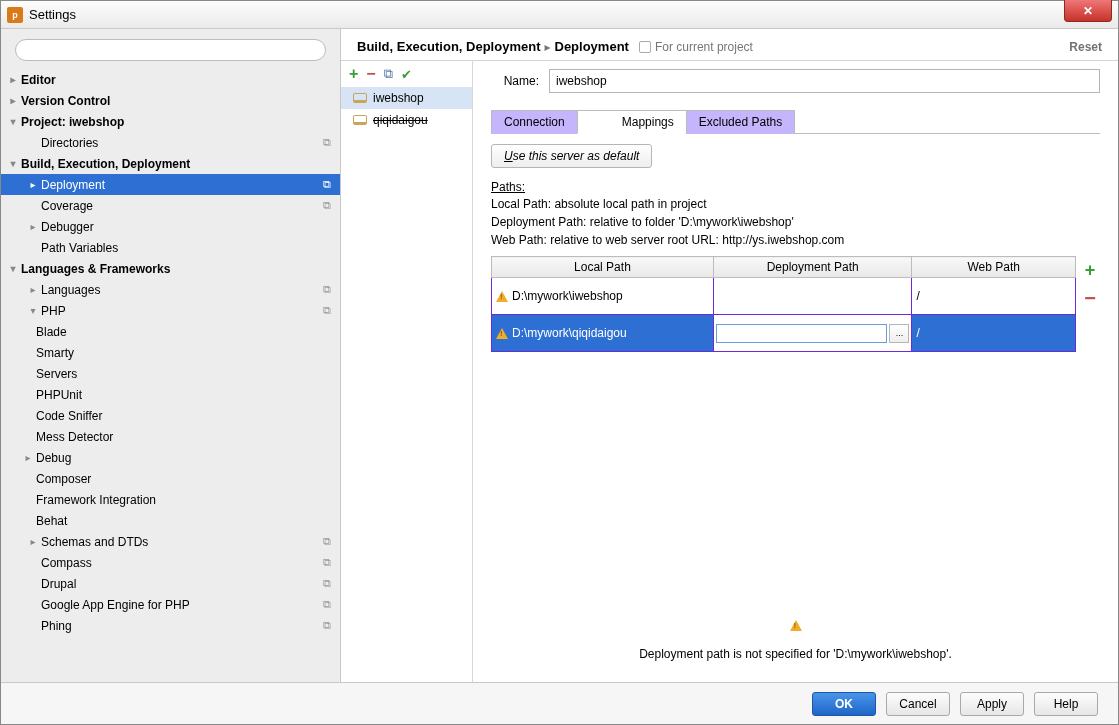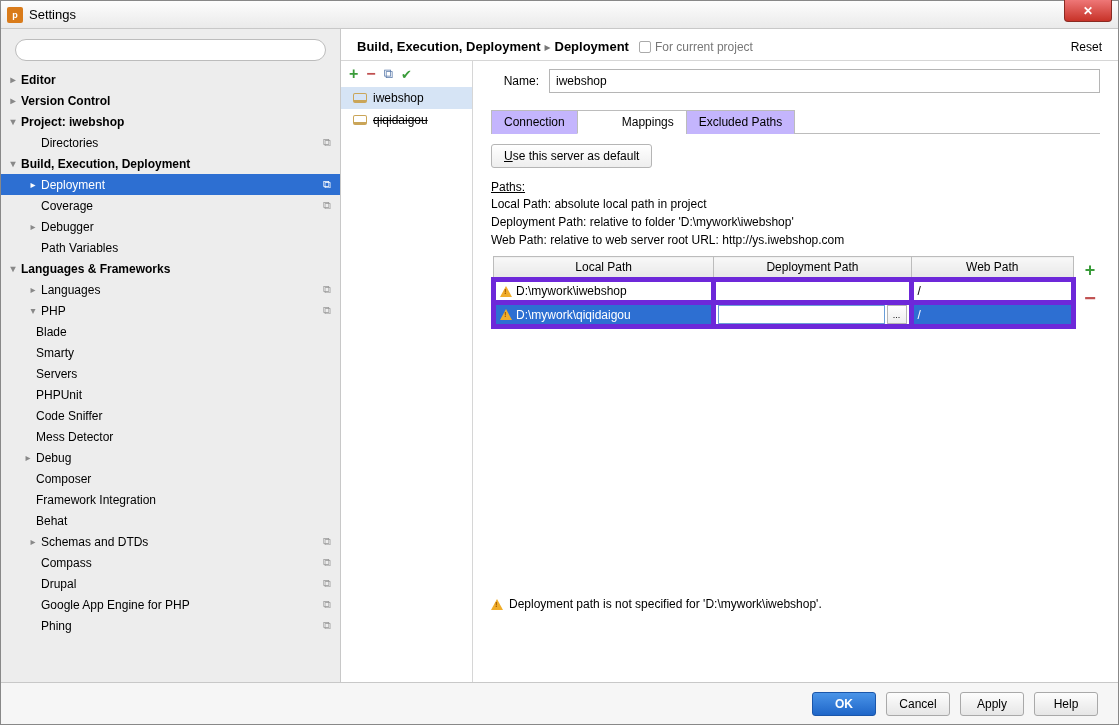--- a/index.html
+++ b/index.html
@@ -26,60 +26,60 @@
 .tree-item.lvl2 { padding-left: 21px; justify-content: space-between; }
 .tree-item.selected { background: #2d6fd2; color: #fff; }
 .tree-item.selected .chev, .tree-item.selected .badge { color: #fff; }
 .main { flex: 1; display: flex; flex-direction: column; background: #fff; }
 .main-header { display: flex; align-items: center; padding: 10px 16px 2px; }
 .crumb { font-weight: bold; font-size: 13px; }
 .crumb-sep { margin: 0 4px; color: #777; }
 .crumb-sub { font-weight: bold; font-size: 13px; }
 .for-proj { margin-left: 10px; color: #777; display: flex; align-items: center; gap: 4px; }
 .for-proj-icon { width: 12px; height: 12px; border: 1px solid #aaa; border-radius: 2px; display: inline-block; }
-.reset-link { margin-left: auto; color: #000000; font-weight: normal; cursor: default; }
+.reset-link { margin-left: auto; color: #737373; font-weight: bold; cursor: default; }
 .main-body { flex: 1; display: flex; border-top: 1px solid #d6d6d6; margin-top: 4px; }
 .server-panel { width: 132px; border-right: 1px solid #d6d6d6; display: flex; flex-direction: column; }
 .server-tools { height: 26px; display: flex; align-items: center; gap: 8px; padding-left: 8px; }
 .tool-add { color: #3a9c3a; font-weight: bold; font-size: 16px; }
 .tool-remove { color: #c05050; font-weight: bold; font-size: 16px; }
 .tool-copy { color: #5a7aaa; font-size: 13px; }
 .tool-chk { color: #3a9c3a; font-size: 13px; }
 .server-list { flex: 1; }
 .srv-item { display: flex; align-items: center; height: 22px; padding-left: 12px; gap: 6px; }
 .srv-item.selected { background: #d6e4f5; }
 .srv-icon { width: 14px; height: 10px; border: 1px solid #caa558; border-bottom: 3px solid #caa558; border-radius: 2px; display: inline-block; }
 .detail-panel { flex: 1; padding: 8px 18px 0 18px; display: flex; flex-direction: column; }
 .name-row { display: flex; align-items: center; gap: 10px; margin-bottom: 16px; }
 .name-row .lbl { width: 48px; text-align: right; }
 .name-input { flex: 1; height: 24px; border: 1px solid #b5b5b5; padding: 0 6px; }
 .tabs { display: flex; border-bottom: 1px solid #bcbcbc; }
 .tab { padding: 4px 12px; border: 1px solid #bcbcbc; border-bottom: none; background: #c4b5fd; margin-right: -1px; position: relative; top: 1px; }
 .tab.active { background: #fff; border-bottom: 1px solid #fff; padding-left: 44px; }
 .tab-content { padding-top: 10px; }
-.default-btn { height: 24px; padding: 0 12px; border: 1px solid #b5b5b5; background: linear-gradient(#fff,#eee); border-radius: 3px; }
+.default-btn { height: 24px; padding: 0 12px; border: 1px solid #b5b5b5; background: linear-gradient(#fff,#eee); border-radius: 3px; font-style: italic; }
 .default-btn .u { text-decoration: underline; }
 .paths-lbl { margin-top: 12px; text-decoration: underline; display: inline-block; }
 .path-desc { margin-top: 2px; line-height: 16px; }
 .mapping-wrap { display: flex; margin-top: 8px; align-items: flex-start; }
 .mapping-table { flex: 1; border: 1px solid #bcbcbc; border-collapse: collapse; }
 .mapping-table th { background: linear-gradient(#f8f8f8,#e8e8e8); border: 1px solid #bcbcbc; font-weight: normal; padding: 3px 6px; }
-.mapping-table td { border: 5px solid #6d28d9; padding: 0; height: 23px; }
+.mapping-table td { border: 1px solid #6d28d9; padding: 0; height: 37px; }
 .cell-inner { display: flex; align-items: center; height: 100%; padding: 0 4px; gap: 4px; }
 .warn-triangle { width: 0; height: 0; border-left: 6px solid transparent; border-right: 6px solid transparent; border-bottom: 11px solid #f0ad2a; position: relative; }
 .warn-triangle::after { content: "!"; position: absolute; left: -2px; top: 1px; font-size: 8px; color: #a05a00; font-weight: bold; }
 tr.sel-row td { background: #2d6fd2; color: #fff; }
 tr.sel-row td.editing { background: #fff; color: #000; padding: 0; }
 .edit-cell { display: flex; align-items: center; height: 100%; padding: 0 2px; }
 .edit-input { flex: 1; height: 19px; border: 1px solid #6a9ed8; }
 .dots-btn { width: 20px; height: 19px; border: 1px solid #b5b5b5; background: linear-gradient(#fff,#eee); margin-left: 2px; font-size: 9px; }
 .mapping-side { width: 20px; margin-left: 4px; display: flex; flex-direction: column; align-items: center; gap: 6px; padding-top: 4px; }
 .side-add { color: #3a9c3a; font-size: 18px; font-weight: bold; }
 .side-remove { color: #c05050; font-size: 20px; font-weight: bold; }
-.warn-bar { margin-top: auto; padding: 6px 0 8px; display: flex; align-items: center; gap: 6px; }
+.warn-bar { margin-top: auto; padding: 6px 0 8px; display: flex; align-items: center; gap: 16px; flex-direction: column; }
 .footer { height: 42px; border-top: 1px solid #c8c8c8; display: flex; align-items: center; justify-content: flex-end; gap: 10px; padding: 0 20px; background: #f6f6f6; }
 .footer button { height: 24px; min-width: 64px; padding: 0 12px; border: 1px solid #a9a9a9; border-radius: 3px; background: linear-gradient(#fdfdfd,#e6e6e6); }
 .footer button.primary { background: linear-gradient(#4a94e8,#1f66c8); color: #fff; border-color: #1a56aa; font-weight: bold; }
 .strike { text-decoration: line-through; filter: blur(0.5px); }
 </style>
 </head>
 <body>
 
 <div class="window">
   <div class="titlebar">

